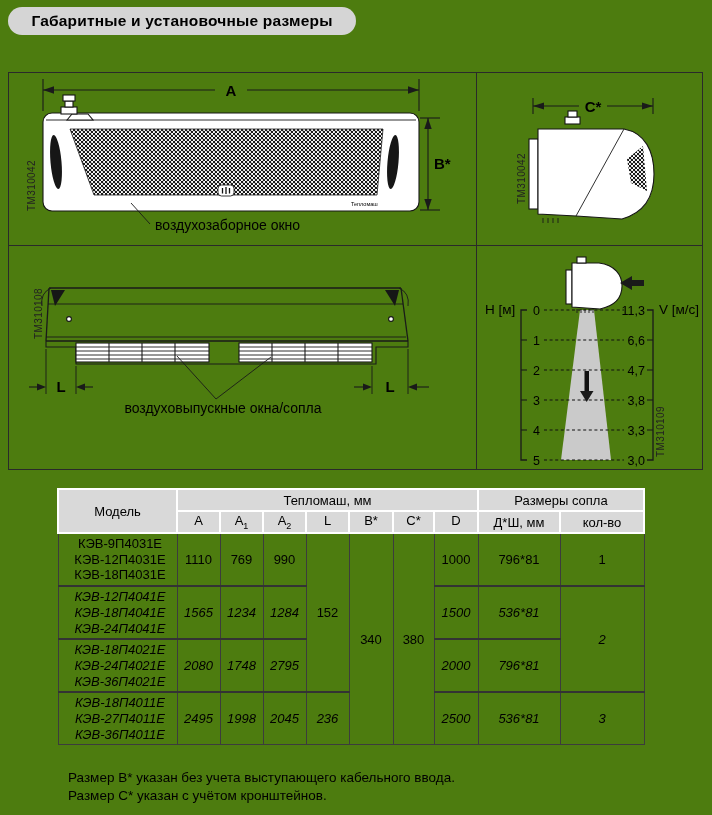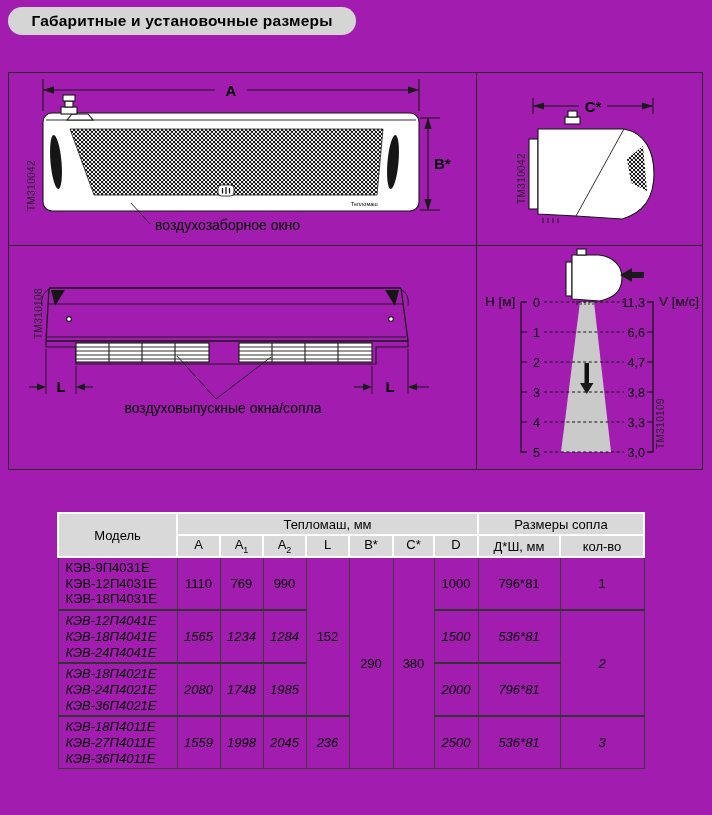--- a/index.html
+++ b/index.html
@@ -1,65 +1,65 @@
 <!DOCTYPE html>
 <html><head>
 <meta charset="utf-8">
 <style>
   html,body { margin:0; padding:0; background:#fff; }
   .canvas {
-    position:relative; width:712px; height:815px; background:#a21caf;
+    position:relative; width:712px; height:815px; background:#4d7c0f;
     font-family:"Liberation Sans","DejaVu Sans",sans-serif; color:#000; overflow:hidden;
   }
   .title-pill {
     position:absolute; left:8px; top:7px; width:348px; height:28px;
     background:#d5d5d5; border-radius:14px;
     display:flex; align-items:center; justify-content:center;
     font-weight:bold; font-size:15.5px; letter-spacing:.2px;
   }
   .drawing-box {
     position:absolute; left:8px; top:72px; width:695px; height:398px;
     border:1px solid #2a2a2a; box-sizing:border-box;
   }
   .quad { position:absolute; box-sizing:border-box; }
   .q-tl { left:0; top:0; width:468px; height:173px; border-right:1px solid #2a2a2a; border-bottom:1px solid #2a2a2a; }
   .q-tr { left:468px; top:0; width:225px; height:173px; border-bottom:1px solid #2a2a2a; }
   .q-bl { left:0; top:173px; width:468px; height:223px; border-right:1px solid #2a2a2a; }
-  .q-br { left:468px; top:172px; width:225px; height:223px; }
+  .q-br { left:468px; top:180px; width:225px; height:223px; }
   .quad svg { position:absolute; left:0; top:0; display:block; }
 
   
   .ln   { stroke:#1a1a1a; stroke-width:1.3; fill:none; }
   .ln2  { stroke:#1a1a1a; stroke-width:0.9; fill:none; }
   .dim  { stroke:#1a1a1a; stroke-width:1.1; fill:none; }
   .ah   { fill:#1a1a1a; stroke:none; }
   .dk   { fill:#161616; stroke:none; }
   .wbox { fill:#fff; stroke:#161616; stroke-width:1.1; }
   text  { fill:#000; font-family:"Liberation Sans","DejaVu Sans",sans-serif; }
   .dimL { font-size:15px; font-weight:bold; }
   .lbl  { font-size:14px; }
   .code { font-size:10px; fill:#222; letter-spacing:.4px; }
   .axlbl{ font-size:13.5px; }
   .tick { font-size:12.5px; }
   .dash { stroke:#111; stroke-width:1.2; stroke-dasharray:3 2.6; fill:none; }
 
   
   .dims-table {
-    position:absolute; left:57px; top:512px; border-collapse:collapse;
+    position:absolute; left:57px; top:488px; border-collapse:collapse;
     table-layout:fixed; font-size:13px;
   }
   .dims-table th {
     background:#d9d9d9; font-weight:normal; border:2px solid #fff;
     padding:0 2px; height:20px; font-size:13px;
   }
   .dims-table td {
     border:1px solid #3c3c3c; text-align:center; padding:6px 3px;
     font-size:13px;
   }
-  .dims-table td.models { text-align:left; padding:2px 2px 2px 7px; line-height:15.7px; }
+  .dims-table td.models { text-align:center; padding:2px 2px 2px 7px; line-height:15.7px; }
   .dims-table tbody tr:first-child td { border-top:2px solid #333; }
   .dims-table tr.grp td { border-top:2px solid #333;font-style:italic; }
   .dims-table sub { font-size:9px; }
   .notes { position:absolute; left:68px; top:769px; font-size:13.5px; line-height:17.5px; }
 </style>
 </head>
 <body>
 
 <div class="canvas">
 
@@ -330,21 +330,21 @@
       <tr>
         <td class="models">
           <div>КЭВ-9П4031Е</div>
             <div>КЭВ-12П4031Е</div>
             <div>КЭВ-18П4031Е</div>
         </td>
         <td>1110</td>
         <td>769</td>
         <td>990</td>
         <td rowspan="3">152</td>
-        <td rowspan="4">290</td>
+        <td rowspan="4">340</td>
         <td rowspan="4">380</td>
         <td>1000</td>
         <td>796*81</td>
         <td>1</td>
       </tr>
       <tr class="grp">
         <td class="models">
           <div>КЭВ-12П4041Е</div>
             <div>КЭВ-18П4041Е</div>
             <div>КЭВ-24П4041Е</div>
@@ -357,35 +357,39 @@
         <td rowspan="2">2</td>
       </tr>
       <tr class="grp">
         <td class="models">
           <div>КЭВ-18П4021Е</div>
             <div>КЭВ-24П4021Е</div>
             <div>КЭВ-36П4021Е</div>
         </td>
         <td>2080</td>
         <td>1748</td>
-        <td>1985</td>
+        <td>2795</td>
         <td>2000</td>
         <td>796*81</td>
       </tr>
       <tr class="grp">
         <td class="models">
           <div>КЭВ-18П4011Е</div>
             <div>КЭВ-27П4011Е</div>
             <div>КЭВ-36П4011Е</div>
         </td>
-        <td>1559</td>
+        <td>2495</td>
         <td>1998</td>
         <td>2045</td>
         <td>236</td>
         <td>2500</td>
         <td>536*81</td>
         <td>3</td>
       </tr>
     </tbody>
   </table>
 
+  <div class="notes">
+    <div>Размер В* указан без учета выступающего кабельного ввода.</div>
+    <div>Размер С* указан с учётом кронштейнов.</div>
+  </div>
 
 </div>
 
 </body></html>

